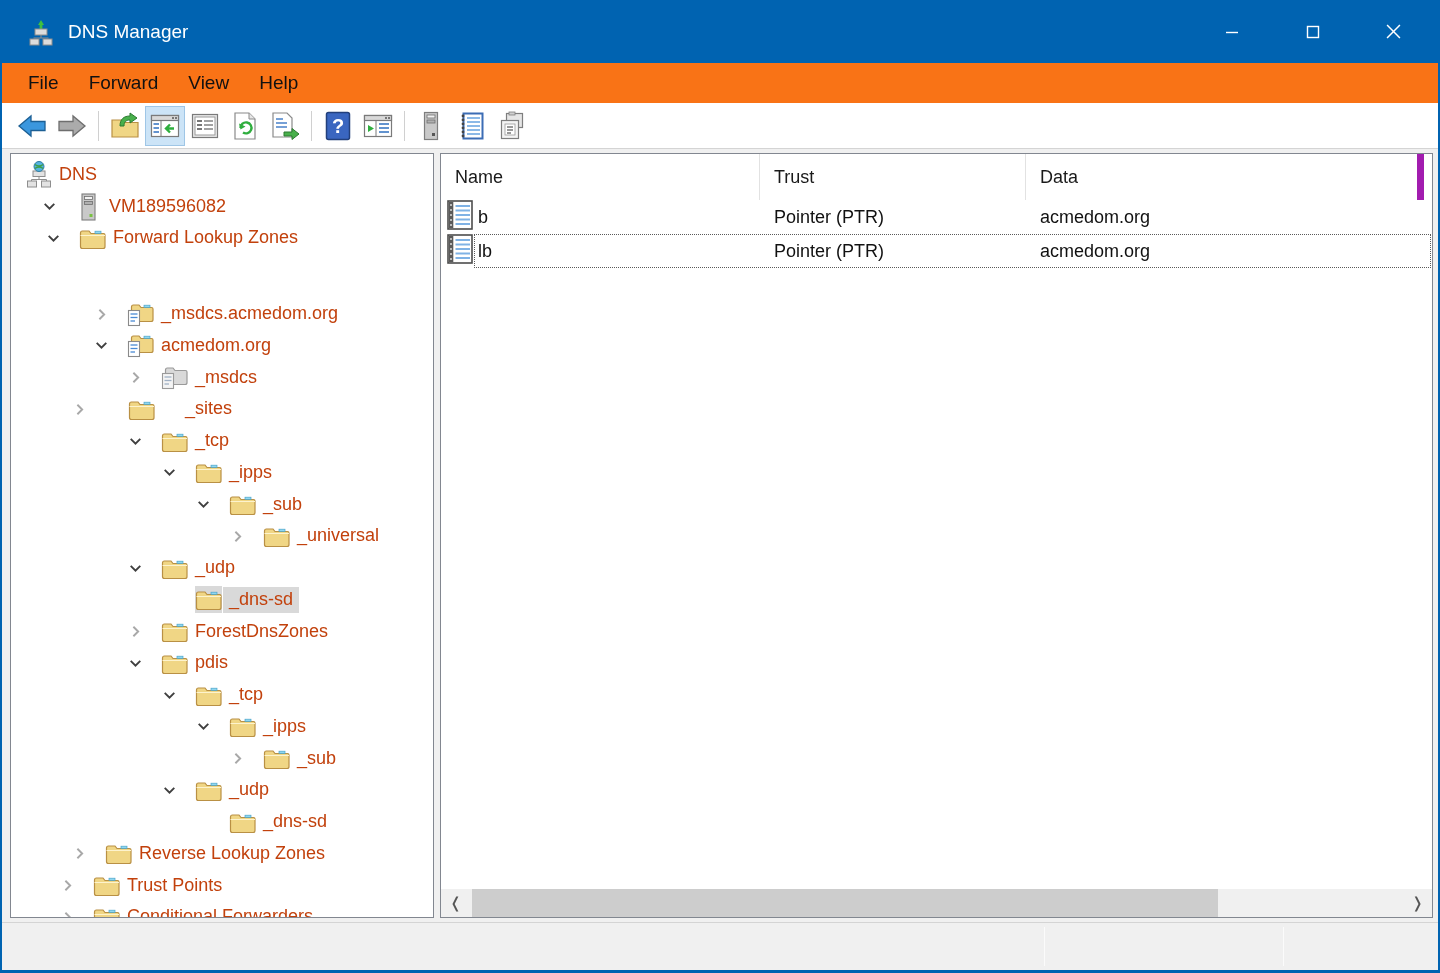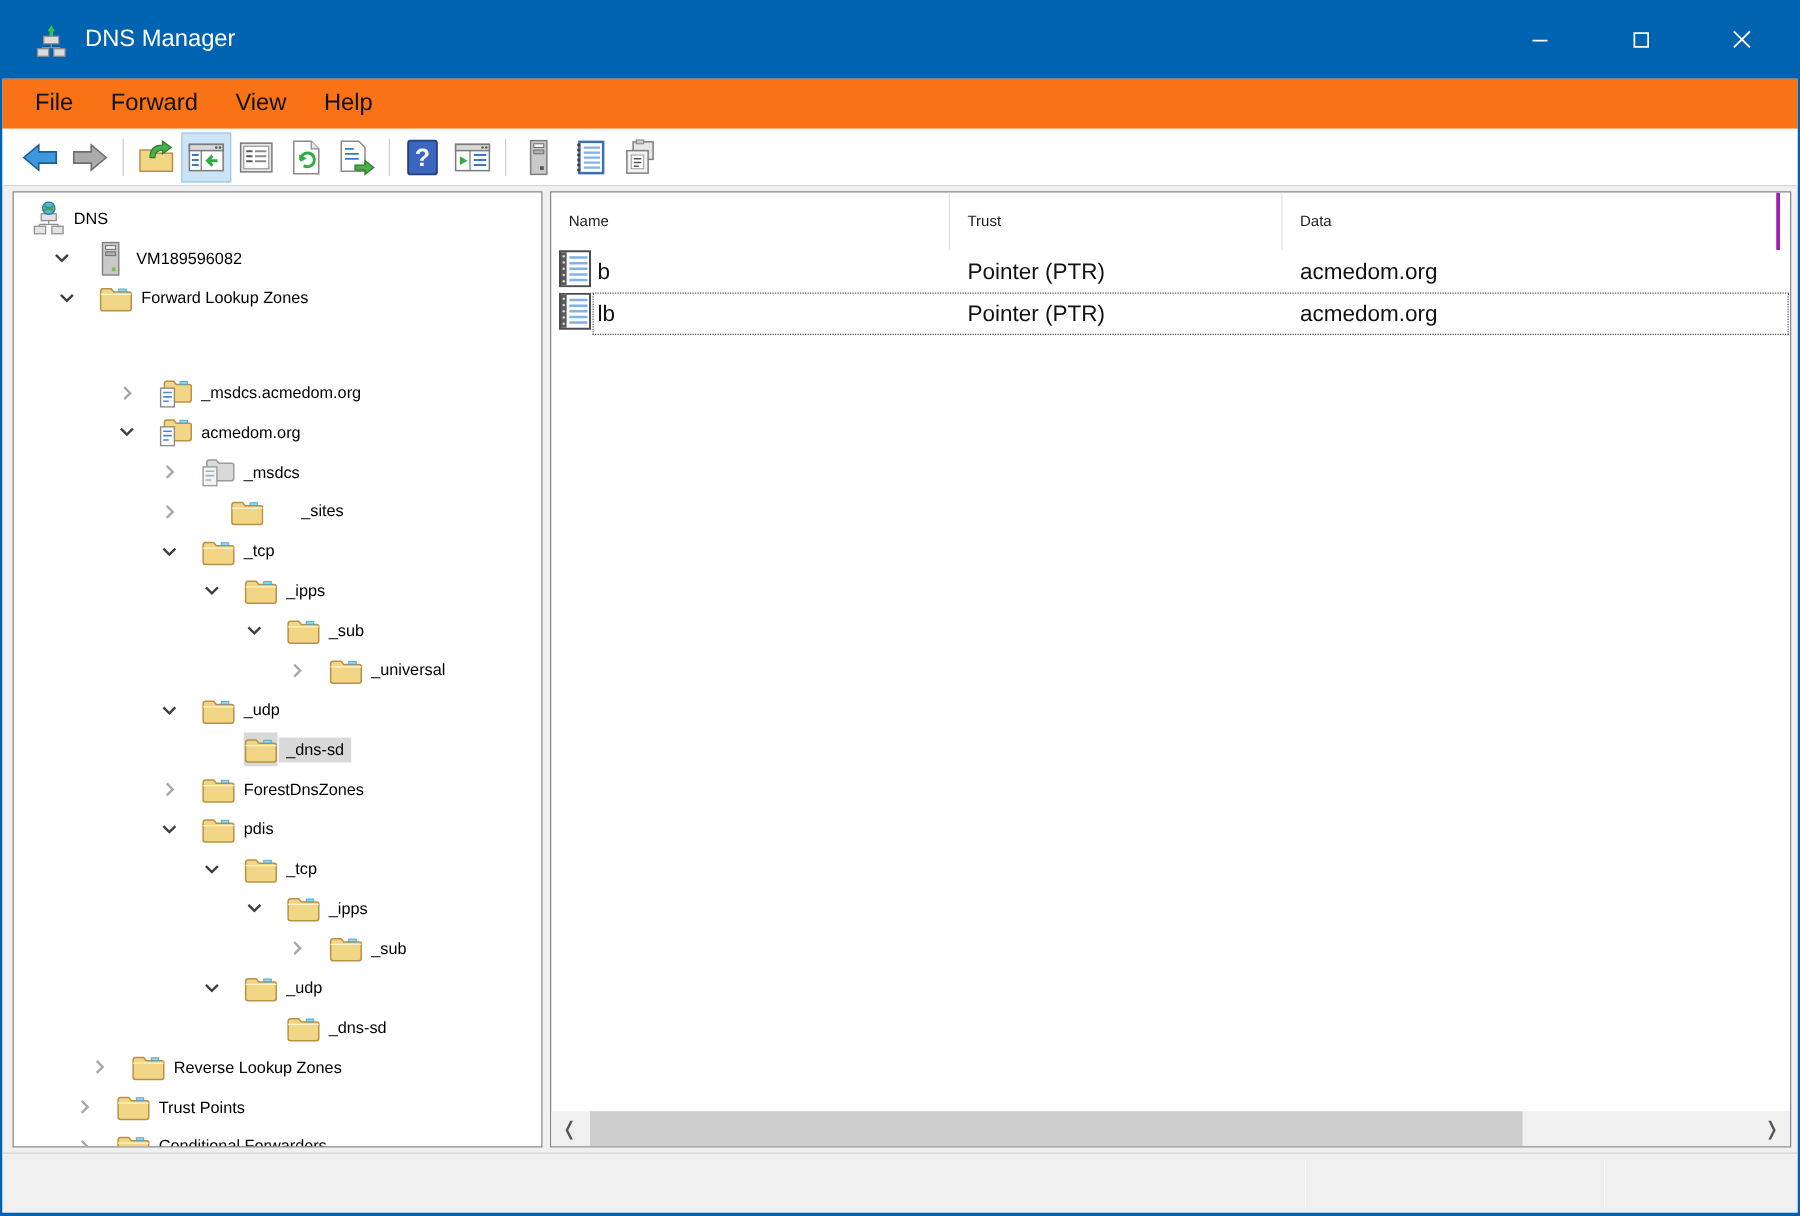--- a/index.html
+++ b/index.html
@@ -28,28 +28,28 @@
   .tb-btn svg { display:block; }
 
   
   .client { position:absolute; left:0; right:0; top:149px; bottom:48px; background:#f0f0f0; }
 
   .tree-panel { position:absolute; left:8px; top:4px; width:424px; bottom:4px; background:#fff; border:1px solid #828790; overflow:hidden; padding-top:5px; }
   .tree-row { height:31.75px; display:flex; align-items:center; white-space:nowrap; }
   .tw-exp { width:34px; height:100%; display:flex; align-items:center; flex:0 0 34px; }
   .tw-exp svg { width:17px; height:17px; }
   .tw-icon { width:27px; height:27px; flex:0 0 27px; display:flex; align-items:center; justify-content:center; }
-  .tw-label { font-size:13px; color:#000000; padding:2px 6px 3px 6px; margin-left:1px; }
+  .tw-label { font-size:18px; color:#c2410c; padding:2px 6px 3px 6px; margin-left:1px; }
   .tree-row.selected .tw-label { background:#d9d9d9; }
   .tree-row.selected .tw-icon { background:#d9d9d9; }
 
   .list-panel { position:absolute; left:438px; right:5px; top:4px; bottom:4px; background:#fff; border:1px solid #828790; overflow:hidden; }
-  .list-header { display:flex; height:46px; font-size:12px; color:#1a1a1a; }
+  .list-header { display:flex; height:46px; font-size:18px; color:#1a1a1a; }
   .hcell { display:flex; align-items:center; padding-left:14px; border-right:1px solid #e2e2e2; height:100%; }
-  .hcell:last-child { border-right:3px solid #a21caf; }
+  .hcell:last-child { border-right:7px solid #a21caf; }
   .list-body { position:relative; }
   .lrow { position:relative; display:flex; height:34px; align-items:center; font-size:18px; color:#111; }
   .lcell { display:flex; align-items:center; height:100%; overflow:hidden; }
   .lcell .rec-icon { margin-left:6px; margin-right:4px; flex:0 0 27px; }
   .lcell-pad { padding-left:14px; }
   .lrow.focused::after { content:""; position:absolute; left:33px; right:1px; top:0; bottom:0; border:1px dotted #5a5a5a; pointer-events:none; }
 
   .hscroll { position:absolute; left:0; right:0; bottom:0; height:28px; background:#f0f0f0; display:flex; align-items:stretch; }
   .hs-arrow { width:29px; display:flex; align-items:center; justify-content:center; color:#555; font-size:15px; }
   .hs-track { position:relative; flex:1; }
@@ -350,21 +350,21 @@
             <svg width="27" height="25" viewBox="0 0 27 25">
               <path d="M4.5 5 C4.5 3.8 5.2 3 6.4 3 H12 L14 5.5 H24.5 C25.5 5.5 26 6 26 7 V17.5 C26 18.7 25.3 19.5 24.1 19.5 H6.4 C5.2 19.5 4.5 18.7 4.5 17.5 Z" fill="#d9d9d9" stroke="#9a9a9a" stroke-width="1.2"></path>
               <rect x="1.5" y="8.5" width="11" height="15" fill="#f4f4f4" stroke="#9a9a9a" stroke-width="1.1"></rect>
               <line x1="3.5" y1="12" x2="10.5" y2="12" stroke="#9fb0c4" stroke-width="1.3"></line>
               <line x1="3.5" y1="15.5" x2="10.5" y2="15.5" stroke="#9fb0c4" stroke-width="1.3"></line>
               <line x1="3.5" y1="19" x2="8" y2="19" stroke="#9fb0c4" stroke-width="1.3"></line>
             </svg>
           </span>
           <span class="tw-label">_msdcs</span>
         </div>
-        <div class="tree-row" style="padding-left: 116px; gap: 23px;">
+        <div class="tree-row" style="padding-left: 60px; gap: 23px;">
           <span class="tw-exp">
             <svg viewBox="0 0 16 16">
               <polyline points="6,3.5 10.5,8 6,12.5" fill="none" stroke="#a8a8a8" stroke-width="1.8"></polyline>
             </svg>
           </span>
           <span class="tw-icon">
             <svg width="27" height="23" viewBox="0 0 27 23">
               <path d="M1.5 6 C1.5 4.8 2.2 4 3.4 4 H10 L12 6.5 H24.5 C25.5 6.5 26 7 26 8 V19.5 C26 20.7 25.3 21.5 24.1 21.5 H3.4 C2.2 21.5 1.5 20.7 1.5 19.5 Z" fill="#f0d685" stroke="#b99044" stroke-width="1.2"></path>
               <path d="M1.5 8.5 H26" stroke="#fdf3cd" stroke-width="1"></path>
               <rect x="16" y="4.2" width="6" height="2.2" fill="#8fd8f2" stroke="#4aa3c8" stroke-width="0.7"></rect>

